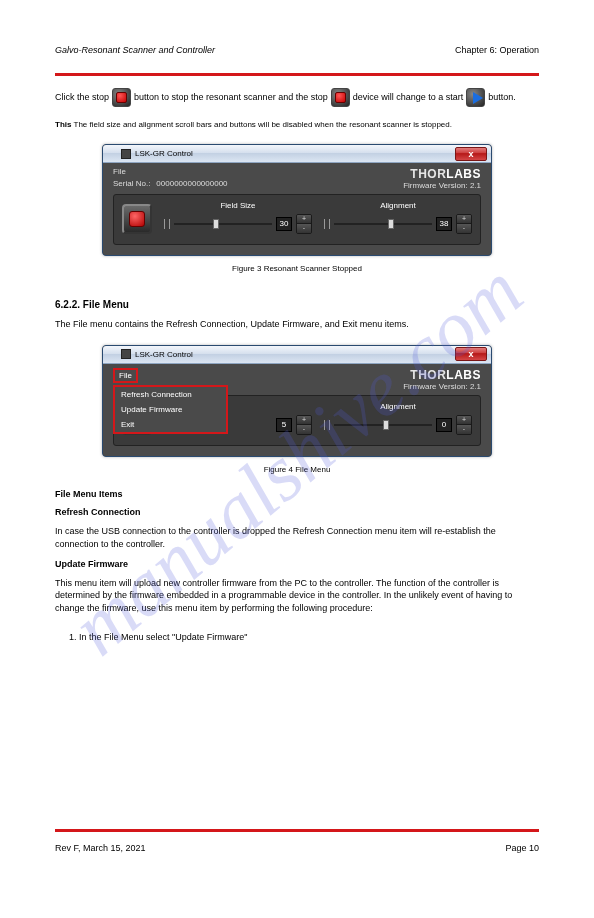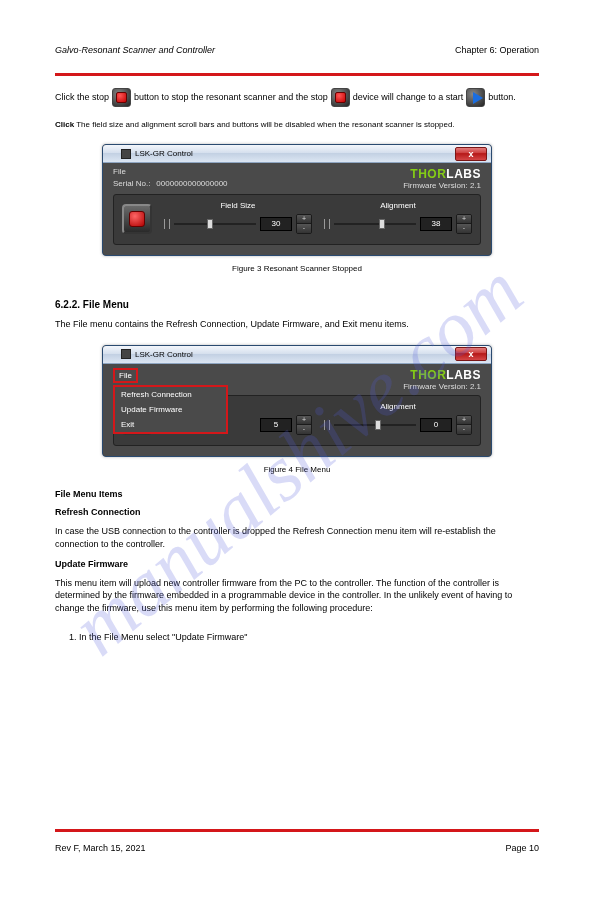--- a/index.html
+++ b/index.html
@@ -85,21 +85,21 @@
   }
   .menu-row { font-size: 8px; color: #ddd; }
   .info-row {
     display: flex; justify-content: space-between;
     font-size: 8px; color: #ddd; margin: 3px 0 6px 0;
   }
   .brand {
     font-weight: bold; font-size: 12px; letter-spacing: 0.5px;
     color: #fff; display: inline-block;
   }
-  .brand .thor { color: #84cc16; margin-left: 36px; }
+  .brand .thor { color: #e5e5e5; margin-left: 36px; }
   .controls-box {
     background: #3a3a3a; border: 1px solid #222; border-radius: 3px;
     padding: 6px 8px 10px 8px;
     display: flex; align-items: flex-end; gap: 12px;
   }
   .btn-lg {
     width: 30px; height: 30px;
     background: linear-gradient(#6a6a6a, #2a2a2a);
     border: 2px outset #888; border-radius: 4px;
     position: relative; flex-shrink: 0;
@@ -123,21 +123,21 @@
   .slider-row { display: flex; align-items: center; gap: 4px; width: 100%; }
   .hr-mark { width: 6px; height: 10px; border-left: 1px solid #999; border-right: 1px solid #999; }
   .track {
     flex: 1; height: 2px; background: #222; position: relative;
   }
   .thumb {
     position: absolute; top: -4px; width: 6px; height: 10px;
     background: #ddd; border: 1px solid #666;
   }
   .val-box {
-    width: 32px; height: 14px; background: #222; border: 1px solid #000;
+    width: 16px; height: 14px; background: #222; border: 1px solid #000;
     color: #fff; font-size: 8px; text-align: center; line-height: 12px;
   }
   .spinner {
     display: flex; flex-direction: column; border: 1px solid #1a1a1a; border-radius: 2px; overflow: hidden;
   }
   .spinner div {
     width: 14px; height: 9px; background: linear-gradient(#555,#333);
     color: #ddd; font-size: 7px; text-align: center; line-height: 8px;
   }
   .spinner div:first-child { border-bottom: 1px solid #1a1a1a; }
@@ -184,21 +184,21 @@
       <span>button to stop the resonant scanner and the stop</span>
       <span class="stop-icon-sm"></span>
       <span>device will</span>
     </p>
     <p class="inline-block">
       <span>change to a start</span>
       <span class="play-icon-sm"></span>
       <span>button.</span>
     </p>
     <p class="note">
-      <strong>Click</strong>
+      <strong>This</strong>
       <span> </span>
       <span>The field size and alignment scroll bars and buttons will be disabled when the resonant scanner is stopped.</span>
     </p>
   </div>
 
   <div class="figure-wrap">
     <div class="window">
       <div class="titlebar">
         <div class="titlebar-title">
           <span class="titlebar-ico"></span>

